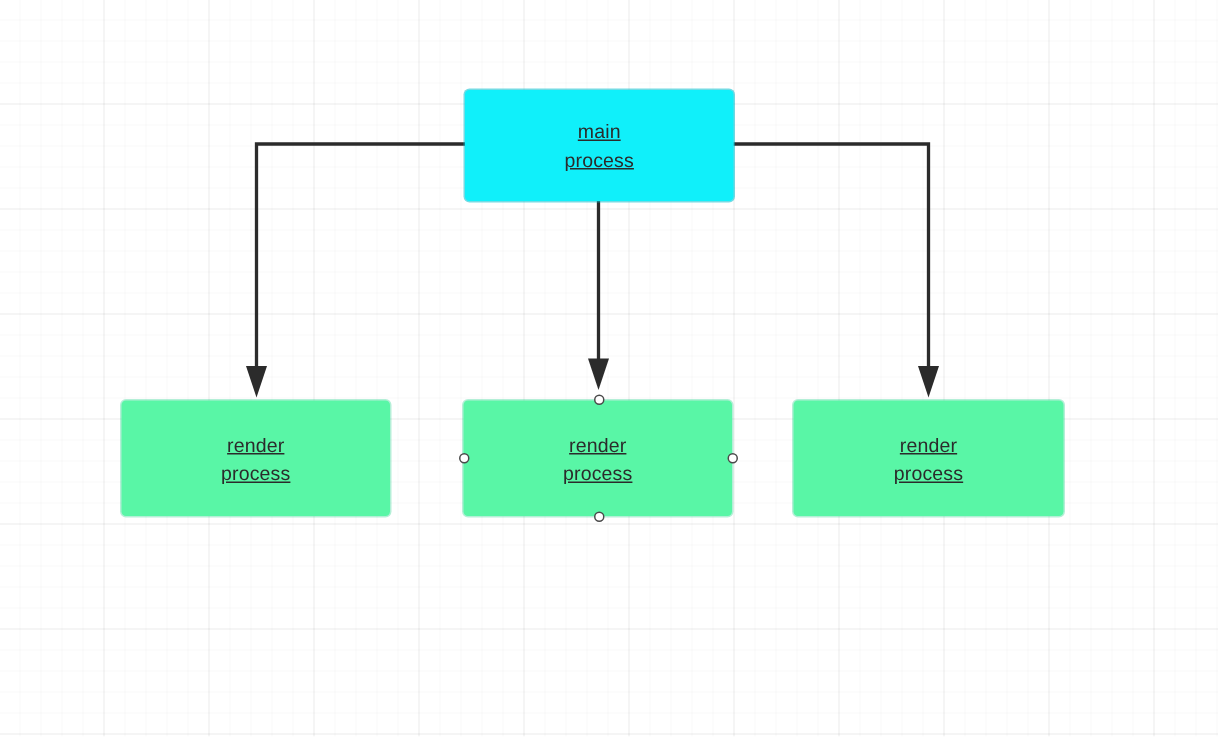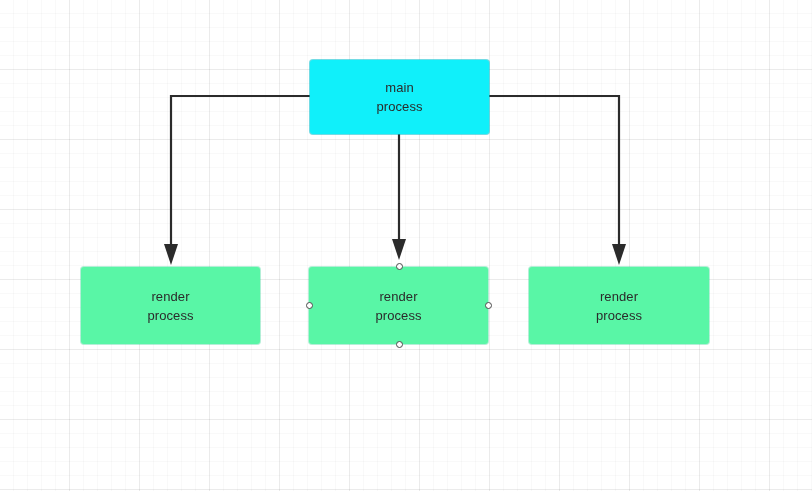--- a/index.html
+++ b/index.html
@@ -46,20 +46,21 @@
     flex-direction: column;
     align-items: center;
     justify-content: center;
     border-radius: 3px;
     color: #2b2b2b;
     font-size: 13px;
     line-height: 19px;
     text-align: center;
     letter-spacing: 0.1px;
     user-select: none;
+    text-decoration: underline;
   }
   .node .line { display: block; }
 
   .node-main {
     background: #10f0fa;
     box-shadow: 0 0 0 1px rgba(0, 190, 205, 0.55);
   }
   .node-render {
     background: #59f6a6;
     box-shadow: 0 0 0 1px rgba(40, 210, 140, 0.35);

